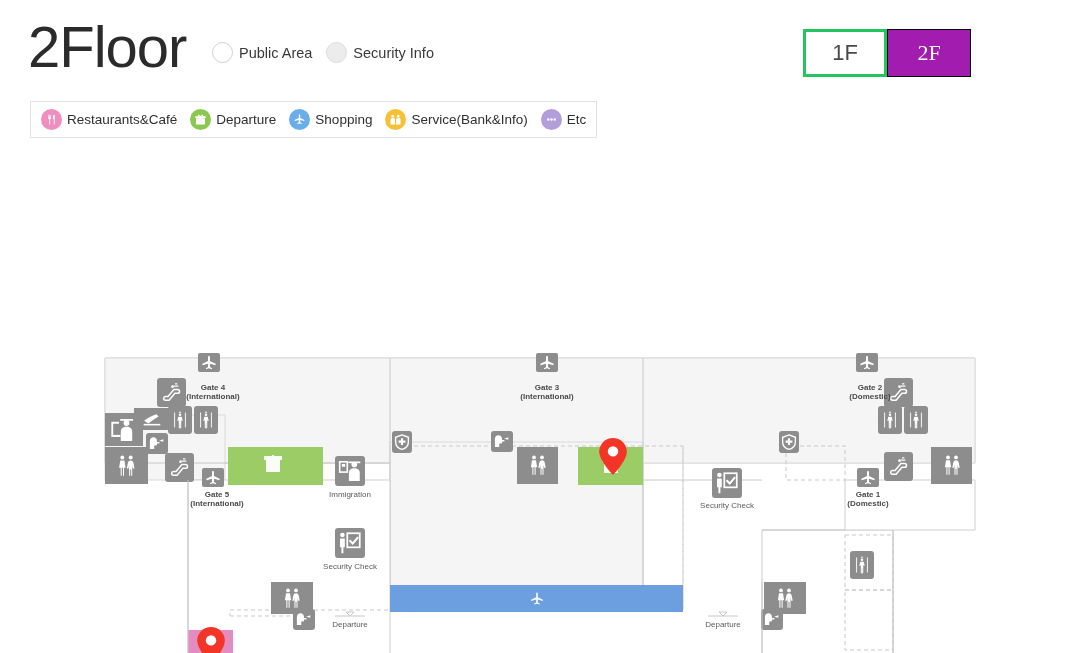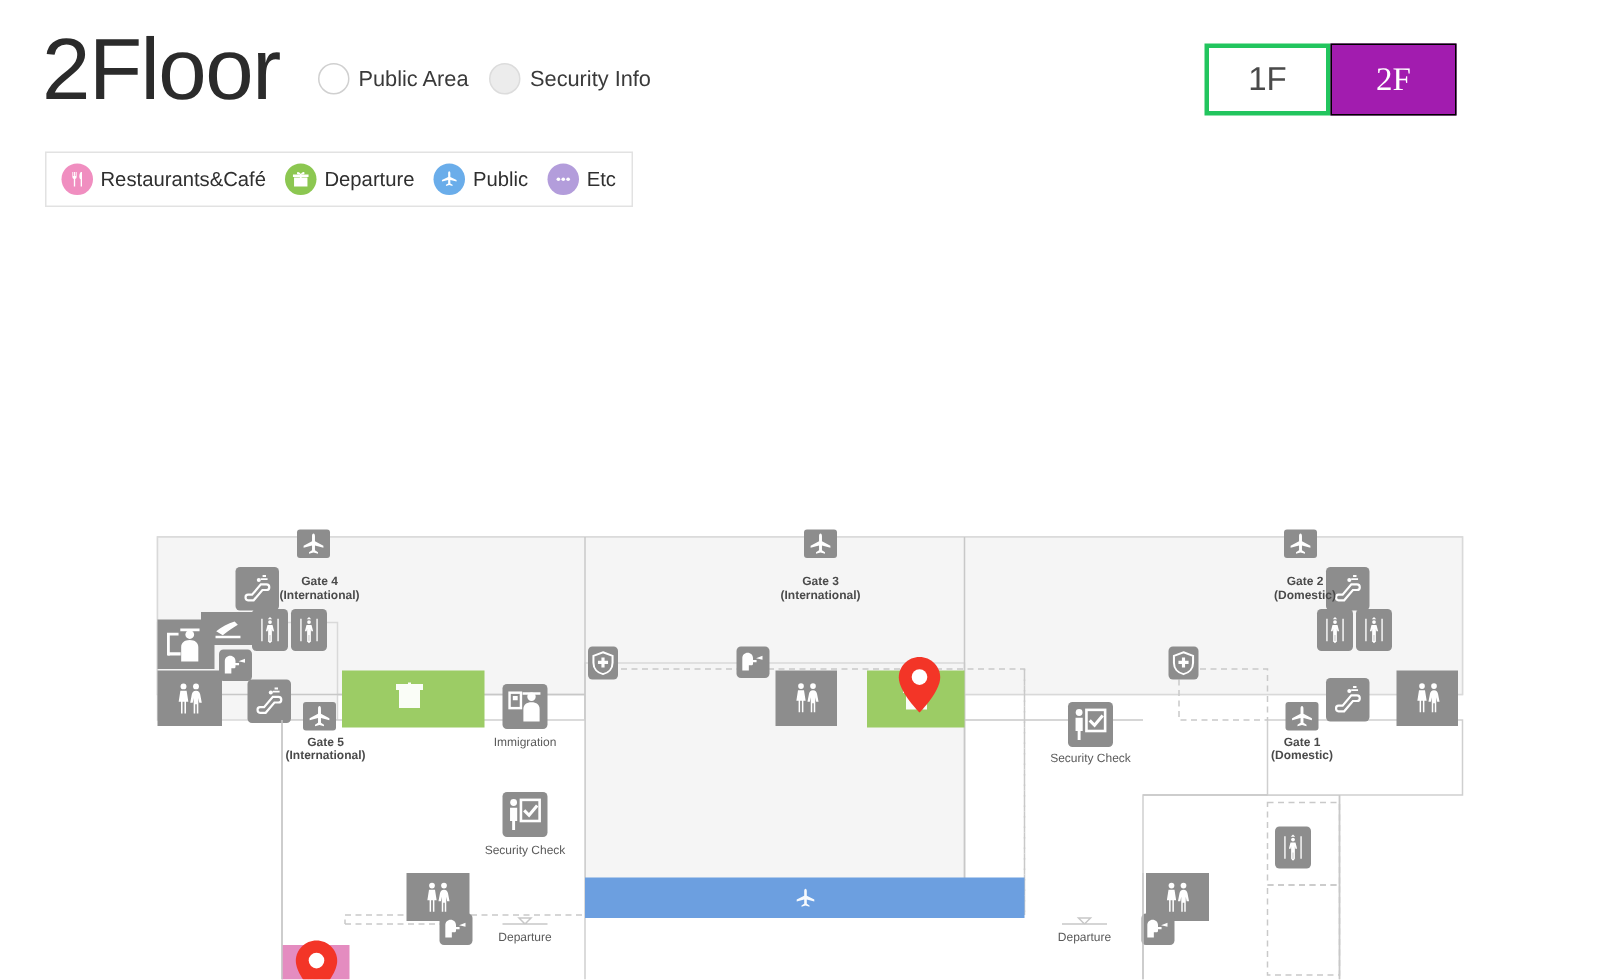--- a/index.html
+++ b/index.html
@@ -121,23 +121,33 @@
       </span>
       <span class="legend-text">Departure</span>
     </div>
 
     <div class="legend-item">
       <span class="legend-dot" style="background:#6aadea">
         <svg width="13" height="13" viewBox="0 0 16 16">
             <path d="M8 1.4c.55 0 .9.7.9 1.6v3.1l5.1 2.6v1.2L8.9 8.6v2.9l1.8 1.1v.9L8 12.8l-2.7.7v-.9l1.8-1.1V8.6L2 9.9V8.7l5.1-2.6V3c0-.9.35-1.6.9-1.6z" fill="#fff"></path>
           </svg>
       </span>
-      <span class="legend-text">Public</span>
-    </div>
-
+      <span class="legend-text">Shopping</span>
+    </div>
+
+    <div class="legend-item">
+      <span class="legend-dot" style="background:#f7c137">
+        <svg width="13" height="13" viewBox="0 0 16 16">
+            <circle cx="4.6" cy="4" r="1.7" fill="#fff"></circle>
+            <circle cx="11.4" cy="4" r="1.7" fill="#fff"></circle>
+            <path d="M1.8 14V8.3c0-1.3 1.2-2.1 2.8-2.1s2.8.8 2.8 2.1V14zM8.6 14V8.3c0-1.3 1.2-2.1 2.8-2.1s2.8.8 2.8 2.1V14z" fill="#fff"></path>
+          </svg>
+      </span>
+      <span class="legend-text">Service(Bank&amp;Info)</span>
+    </div>
 
     <div class="legend-item">
       <span class="legend-dot" style="background:#b39ddb">
         <svg width="13" height="13" viewBox="0 0 16 16">
             <circle cx="4" cy="8" r="1.5" fill="#fff"></circle>
             <circle cx="8" cy="8" r="1.5" fill="#fff"></circle>
             <circle cx="12" cy="8" r="1.5" fill="#fff"></circle>
           </svg>
       </span>
       <span class="legend-text">Etc</span>

